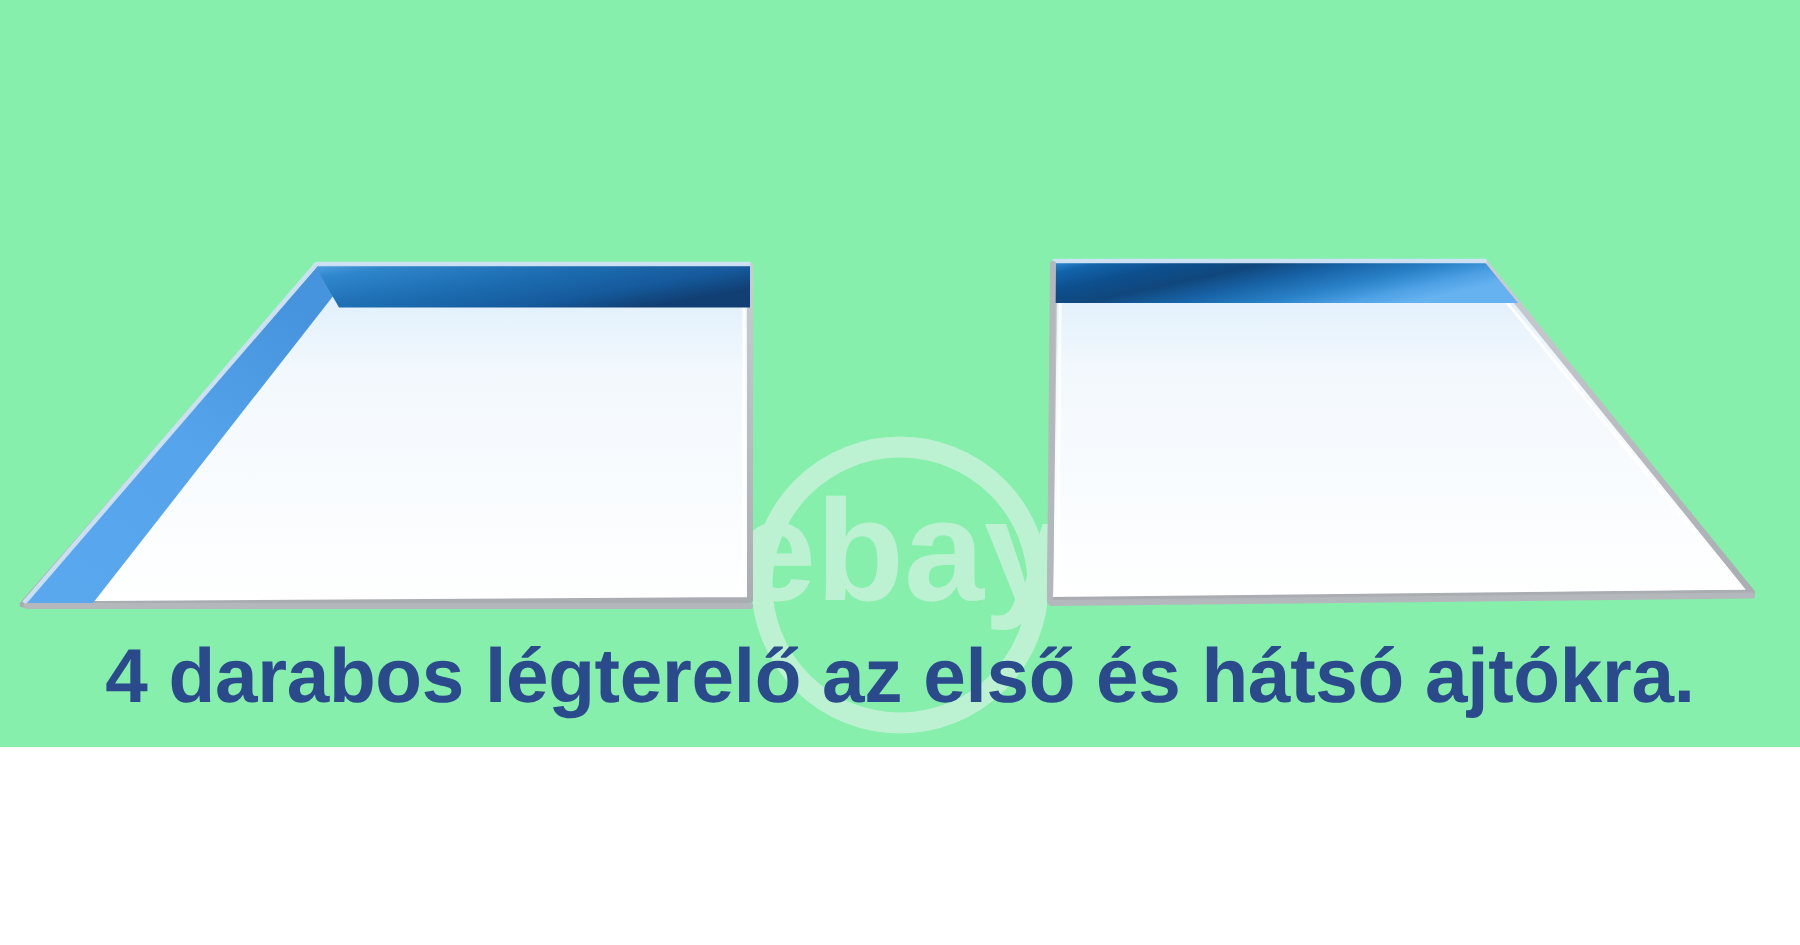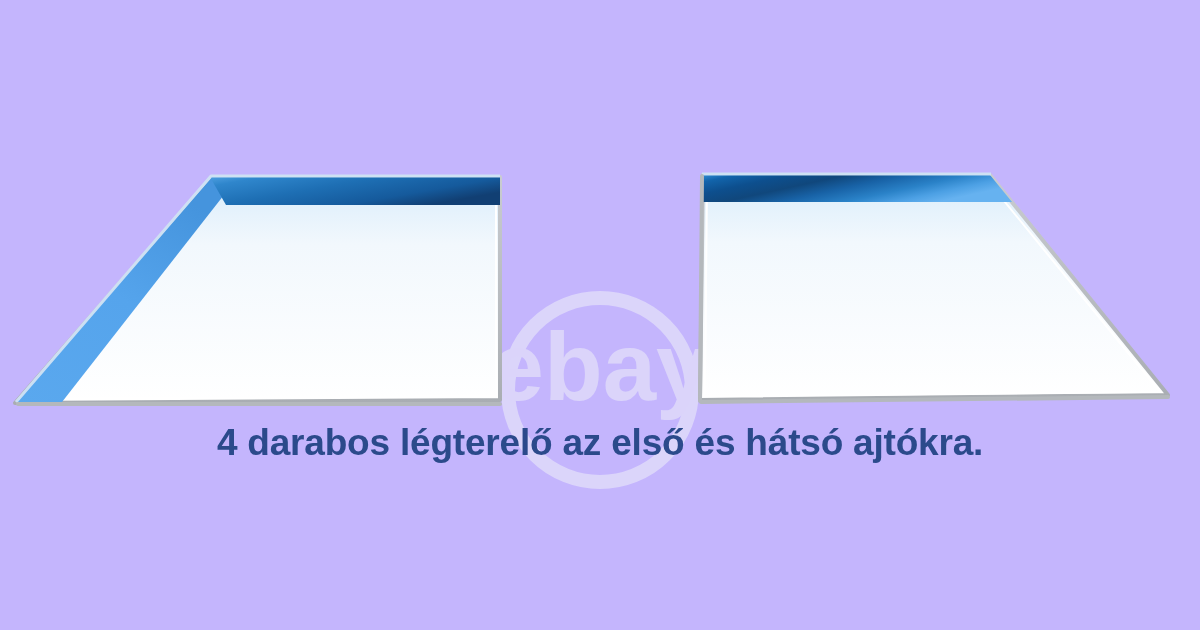--- a/index.html
+++ b/index.html
@@ -10,22 +10,22 @@
   body {
     width: 1200px;
     height: 630px;
     background: #ffffff;
     font-family: "Liberation Sans", sans-serif;
     overflow: hidden;
   }
   #stage {
     position: relative;
     width: 1200px;
-    height: 630px;
-    background: #c4b5fd;
+    height: 498px;
+    background: #86efac;
   }
   #product-figure {
     position: absolute;
     left: 0;
     top: 0;
     width: 1200px;
     height: 630px;
   }
   #watermark-layer {
     position: absolute;
@@ -36,21 +36,21 @@
     pointer-events: none;
   }
   .caption {
     position: absolute;
     left: 0;
     top: 424px;
     width: 1200px;
     text-align: center;
     font-family: "Liberation Sans", sans-serif;
     font-weight: bold;
-    font-size: 37px;
+    font-size: 51px;
     line-height: 1.05;
     letter-spacing: -0.2px;
     color: #2b4a8b;
     white-space: nowrap;
   }
 </style>
 </head>
 <body>
 
 <div id="stage">

